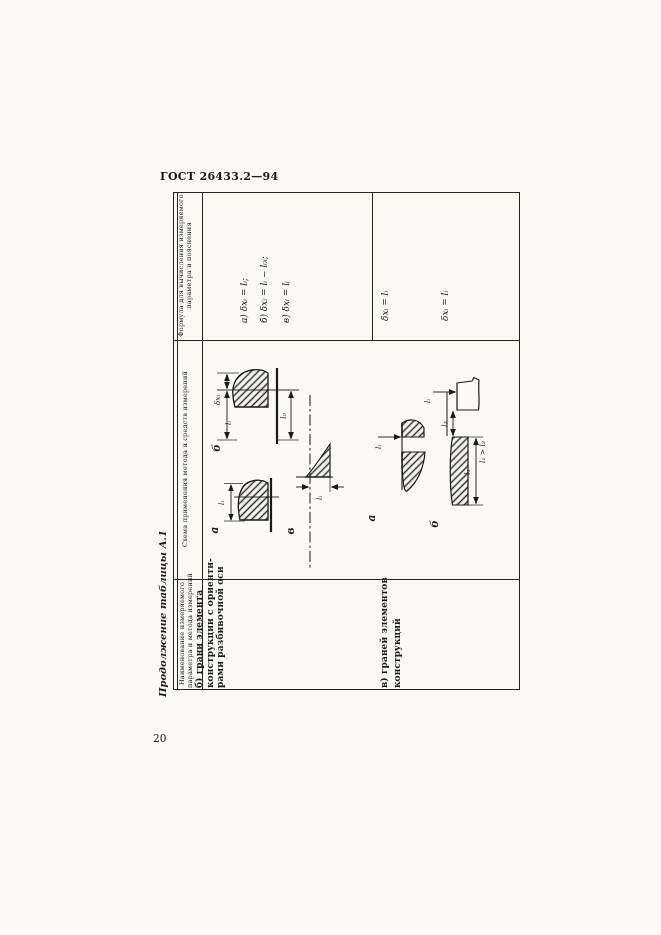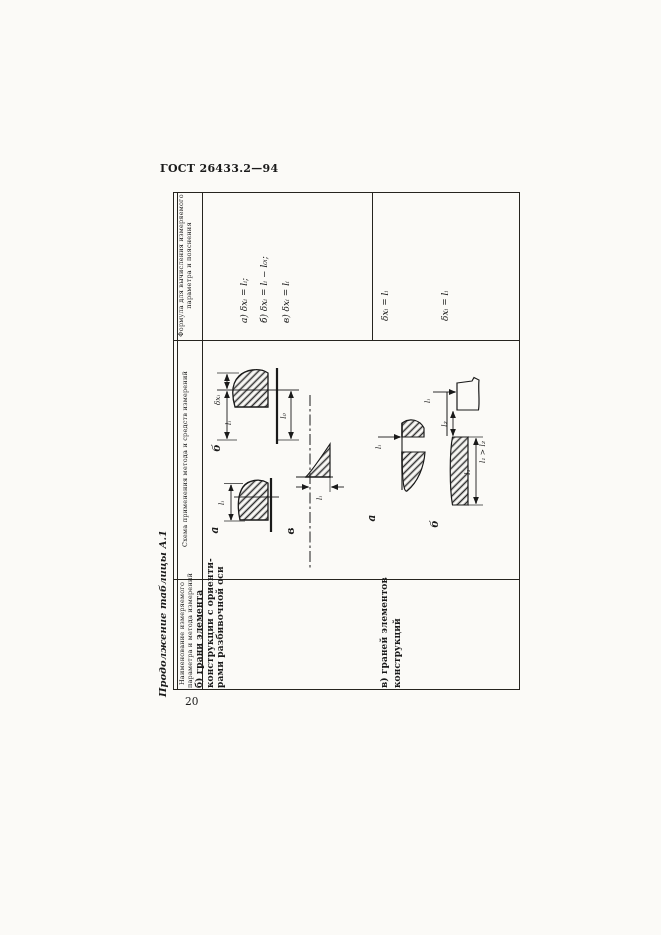--- a/index.html
+++ b/index.html
@@ -8,22 +8,22 @@
     background:#fbfaf7;overflow:hidden;
     font-family:"DejaVu Serif","Liberation Serif",serif;color:#1a1a1a;
   }
   .ln{position:absolute;background:#26241f;}
   .v{position:absolute;transform-origin:0 0;transform:rotate(-90deg);
      white-space:nowrap;line-height:1.15;}
   .hdr-small{font-size:6.5px;text-align:center;letter-spacing:0.2px;}
   .cellname{font-size:9px;font-weight:bold;letter-spacing:0.1px;}
   .formula{font-size:9px;font-style:italic;}
   .contin{font-size:10px;font-style:italic;font-weight:bold;}
-  #gost-code{position:absolute;left:160px;top:162px;font-size:11px;font-weight:bold;letter-spacing:0.3px;}
-  #pagenum{position:absolute;left:153px;top:695px;font-size:10.5px;margin-left:32px;}
+  #gost-code{position:absolute;left:160px;top:170px;font-size:11px;font-weight:bold;letter-spacing:0.3px;}
+  #pagenum{position:absolute;left:153px;top:732px;font-size:10.5px;}
   svg text{font-family:"DejaVu Serif","Liberation Serif",serif;fill:#1a1a1a;}
   svg .dim{font-size:7.5px;font-style:italic;}
   svg .letter{font-size:10.5px;font-style:italic;font-weight:bold;}
 </style>
 </head>
 <body>
 
 <div id="page">
 
   <div id="gost-code">ГОСТ 26433.2—94</div>

